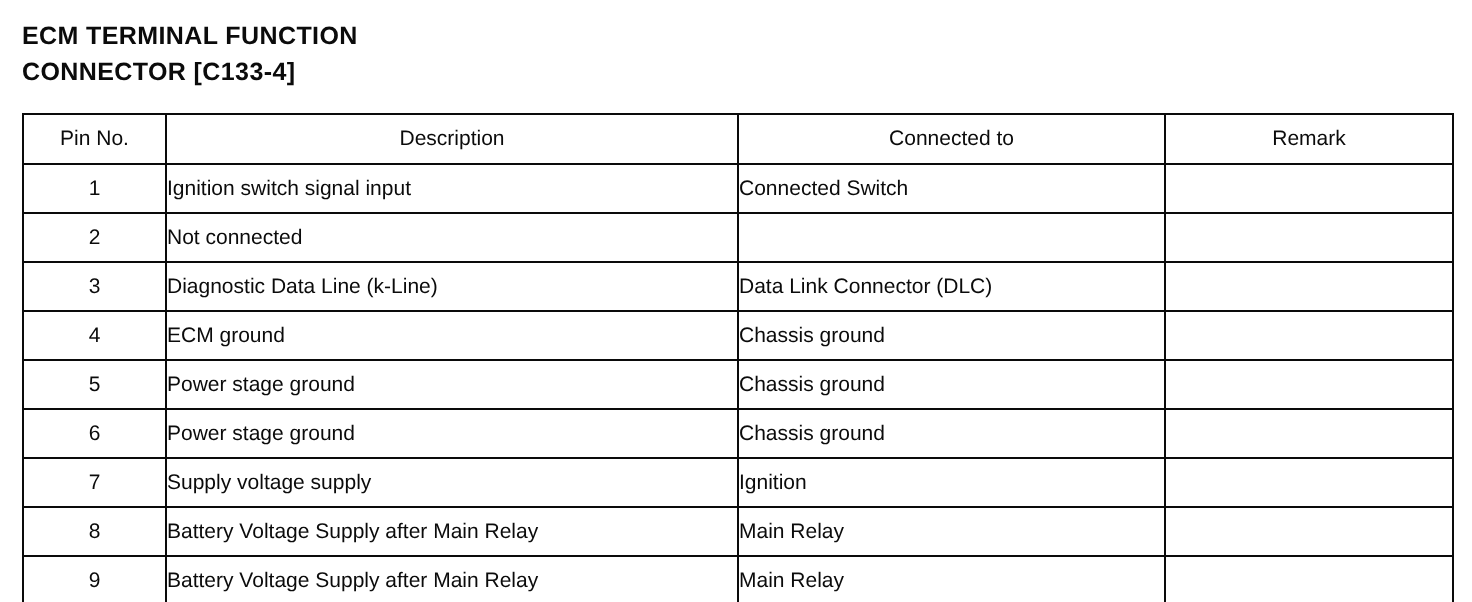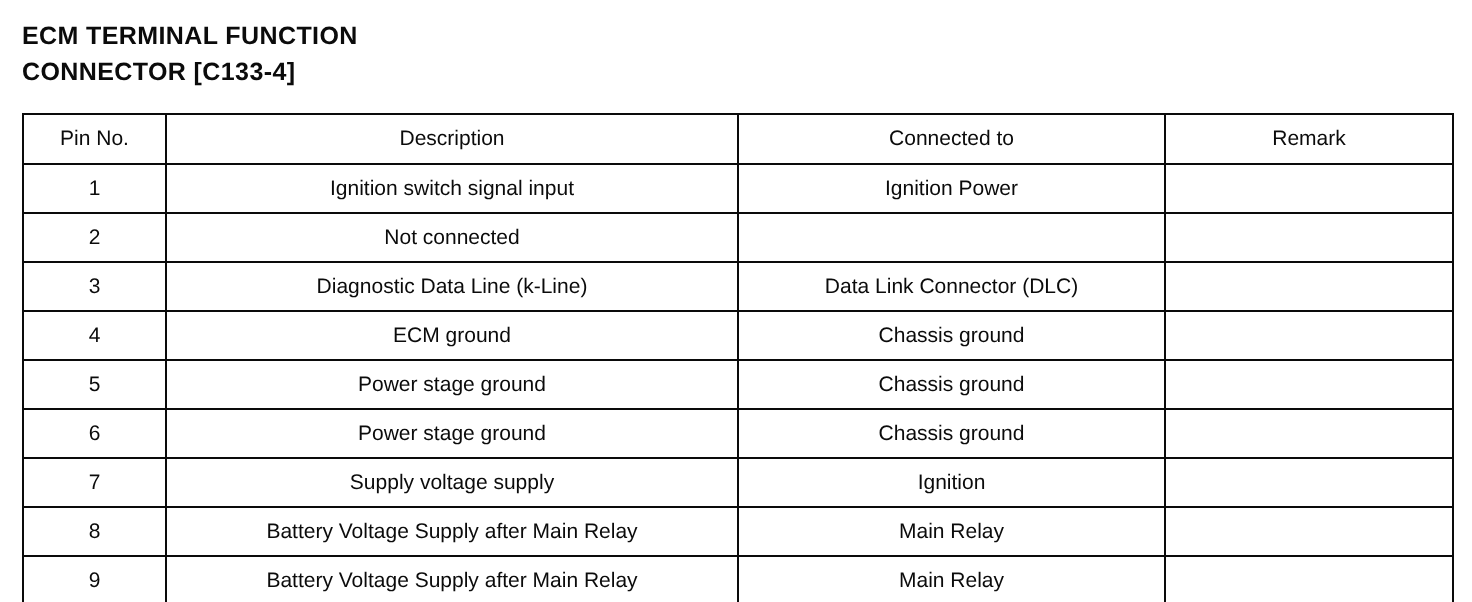--- a/index.html
+++ b/index.html
@@ -75,21 +75,21 @@
     background: #ffffff;
   }
   table.ecm-table thead th {
     text-align: center;
     height: 48px;
   }
   td.pin-cell {
     text-align: center;
   }
   td.text-cell {
-    text-align: center;
+    text-align: left;
     padding-left: 12px;
   }
   td.remark-cell {
     text-align: left;
     padding-left: 12px;
   }
 
   
   .title-line, table.ecm-table th, table.ecm-table td {
     text-rendering: geometricPrecision;
@@ -118,21 +118,21 @@
           <th>Pin No.</th>
           <th>Description</th>
           <th>Connected to</th>
           <th>Remark</th>
         </tr>
       </thead>
       <tbody>
         <tr>
           <td class="pin-cell">1</td>
           <td class="text-cell">Ignition switch signal input</td>
-          <td class="text-cell">Ignition Power</td>
+          <td class="text-cell">Connected Switch</td>
           <td class="remark-cell"></td>
         </tr>
         <tr>
           <td class="pin-cell">2</td>
           <td class="text-cell">Not connected</td>
           <td class="text-cell"></td>
           <td class="remark-cell"></td>
         </tr>
         <tr>
           <td class="pin-cell">3</td>

